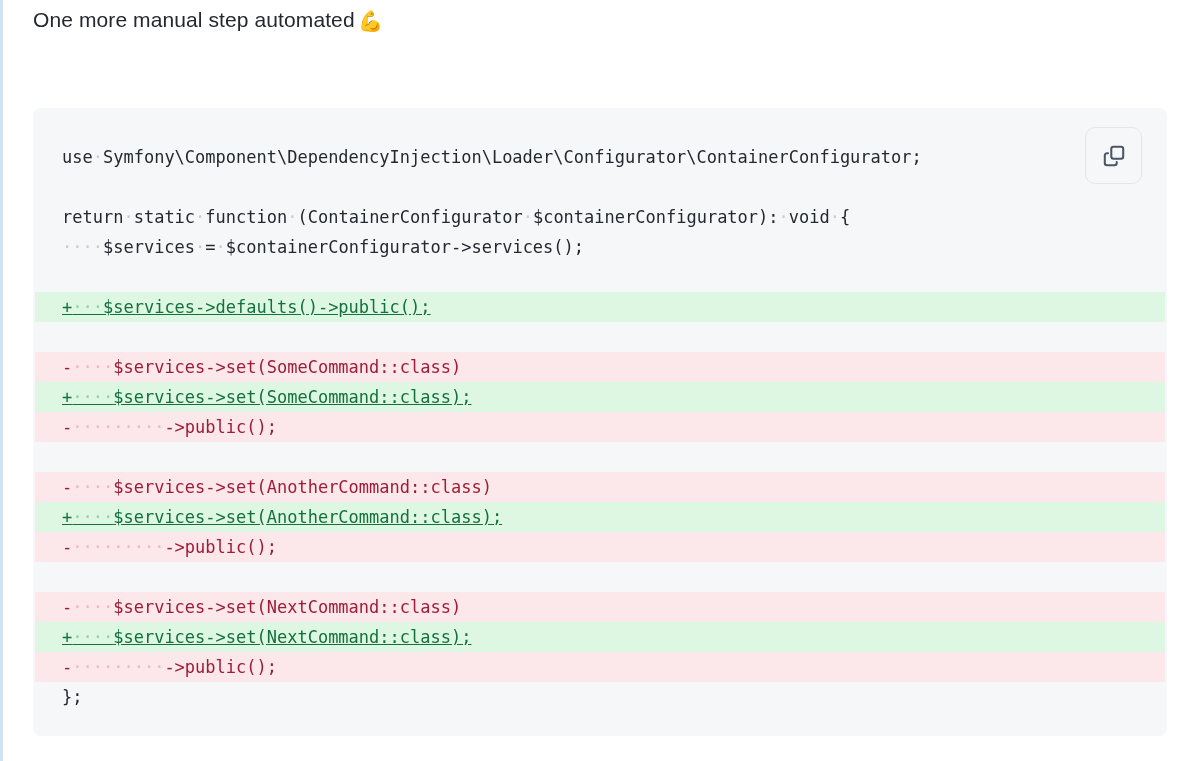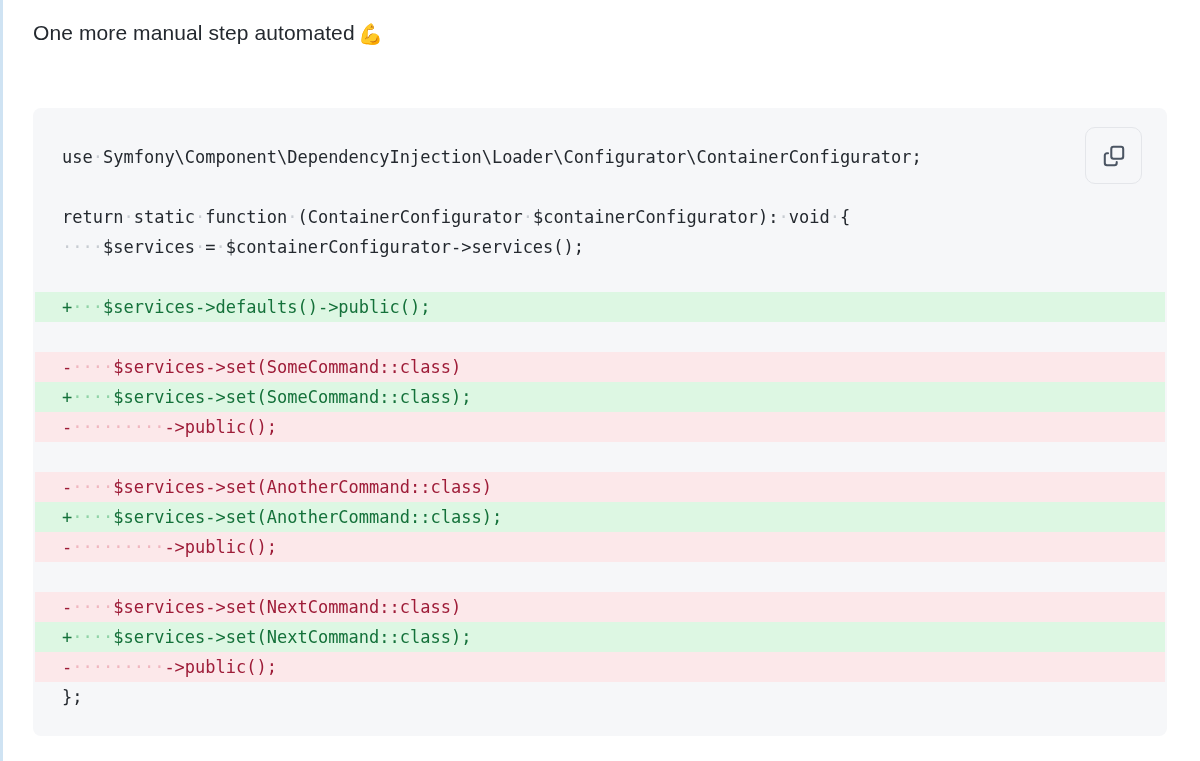--- a/index.html
+++ b/index.html
@@ -31,21 +31,21 @@
     left: 3px;
     top: 0;
     right: 0;
     bottom: 0;
     padding: 0;
   }
 
   .post-title {
     position: absolute;
     left: 30px;
-    top: 16px;
+    top: 3px;
     font-size: 21px;
     line-height: 34px;
     color: #24292f;
     font-family: "Liberation Sans", sans-serif;
     letter-spacing: .1px;
     white-space: nowrap;
   }
   .post-title .emoji {
     font-family: "DejaVu Sans", sans-serif;
     font-size: 20px;
@@ -106,20 +106,21 @@
 
   .ln {
     display: block;
     padding: 0 0 0 27px;
     white-space: pre;
     min-height: 30px;
   }
   .ln.add {
     background: #ddf7e3;
     color: #14713a;
+    text-decoration: underline;
   }
   .ln.del {
     background: #fce8ea;
     color: #9e1c38;
   }
   .ln.blank { background: transparent; }
 
   
   .ws { color: #c8ccd2; }
   .ln.add .ws { color: #8fd3a6; }

